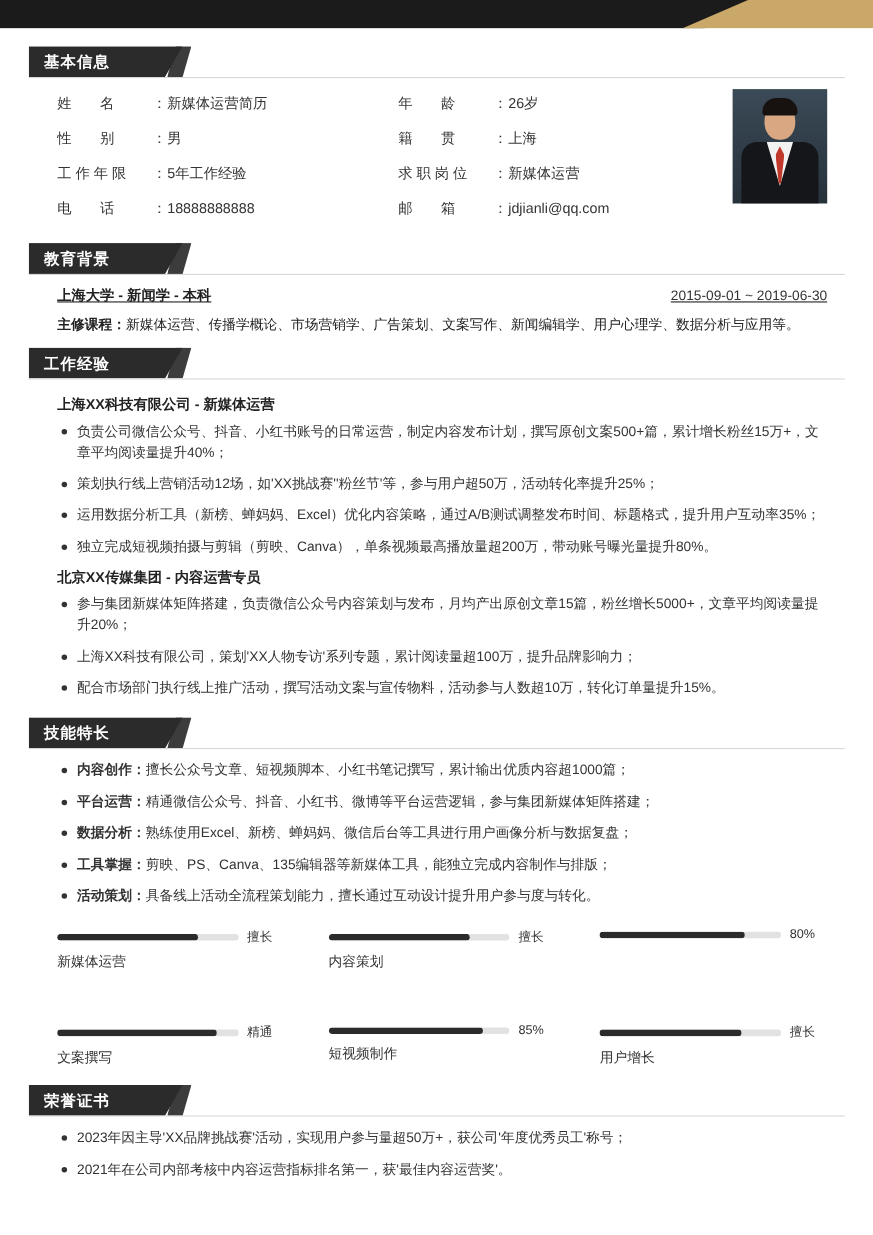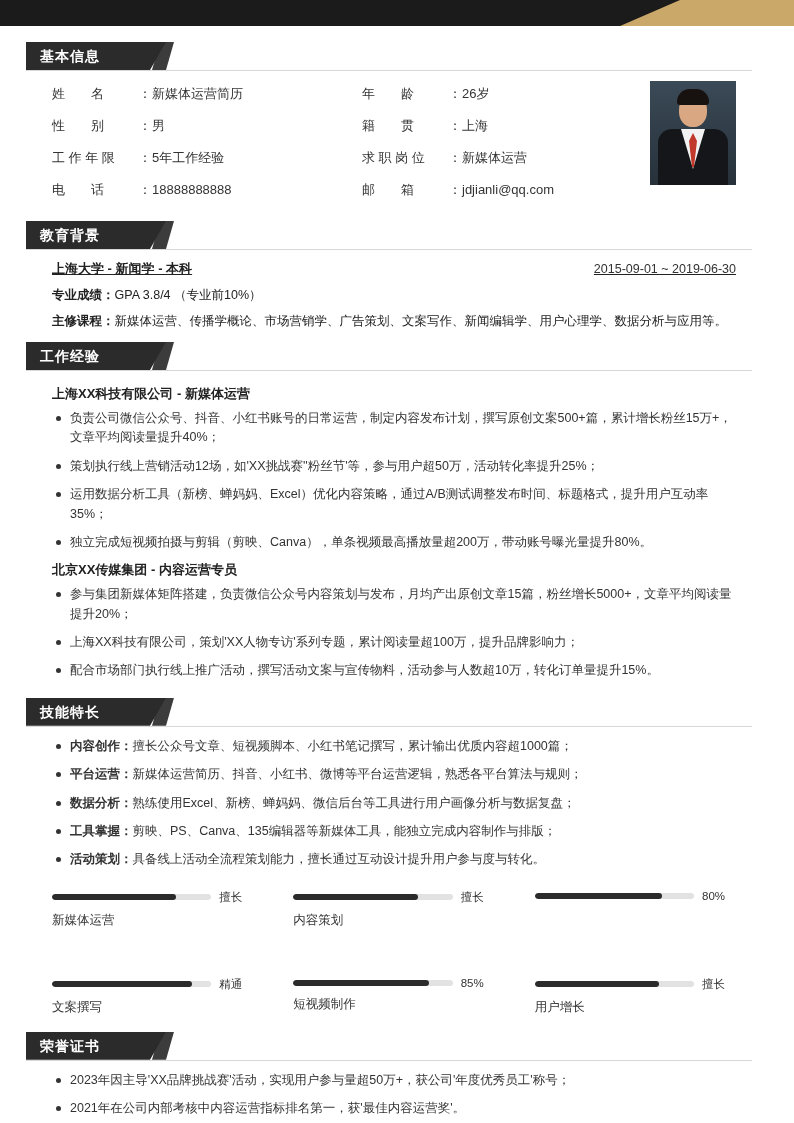--- a/index.html
+++ b/index.html
@@ -14,21 +14,21 @@
   
   .top-bar{position:absolute;top:0;left:0;width:794px;height:26px;overflow:hidden;}
   .top-bar .black{position:absolute;left:0;top:0;width:700px;height:26px;background:#1b1b1b;
     clip-path:polygon(0 0,700px 0,640px 26px,0 26px);}
   .top-bar .gold{position:absolute;left:620px;top:0;width:174px;height:26px;background:#c9a86a;
     clip-path:polygon(60px 0,174px 0,174px 26px,0 26px);}
 
   .page{position:absolute;top:26px;left:0;width:794px;}
 
   
-  .sec{position:relative;margin:0 16px 0 0;padding:0;}
+  .sec{position:relative;margin:0 0 0 0;padding:0;}
   .sec-head{
     position:relative;height:28px;margin:0 0 0 26px;width:150px;
   }
   .sec-head .bg{
     position:absolute;left:0;top:0;height:28px;width:140px;background:#2b2b2b;
     clip-path:polygon(0 0,140px 0,124px 28px,0 28px);
   }
   .sec-head .bg2{
     position:absolute;left:126px;top:0;height:28px;width:22px;background:#2b2b2b;
     clip-path:polygon(8px 0,22px 0,14px 28px,0 28px);
@@ -137,23 +137,20 @@
       <div class="bg2"></div>
       <div class="txt">教育背景</div>
     </div>
     <div class="rule"></div>
     <div class="body-pad">
       <div class="edu-row">
         <div>上海大学 - 新闻学 - 本科</div>
         <div class="edu-date">2015-09-01 ~ 2019-06-30</div>
       </div>
       <div class="edu-line">
-        <b>专业成绩：</b><span>GPA 3.8/4 （专业前10%）</span>
-      </div>
-      <div class="edu-line">
         <b>主修课程：</b><span>新媒体运营、传播学概论、市场营销学、广告策划、文案写作、新闻编辑学、用户心理学、数据分析与应用等。</span>
       </div>
       <div class="spacer12"></div>
     </div>
   </div>
 
   <div class="sec">
     <div class="sec-head">
       <div class="bg"></div>
       <div class="bg2"></div>
@@ -181,21 +178,21 @@
   <div class="sec">
     <div class="sec-head">
       <div class="bg"></div>
       <div class="bg2"></div>
       <div class="txt">技能特长</div>
     </div>
     <div class="rule"></div>
     <div class="body-pad">
       <ul class="bul skills">
         <li><b>内容创作：</b><span>擅长公众号文章、短视频脚本、小红书笔记撰写，累计输出优质内容超1000篇；</span></li>
-        <li><b>平台运营：</b><span>新媒体运营简历、抖音、小红书、微博等平台运营逻辑，熟悉各平台算法与规则；</span></li>
+        <li><b>平台运营：</b><span>精通微信公众号、抖音、小红书、微博等平台运营逻辑，参与集团新媒体矩阵搭建；</span></li>
         <li><b>数据分析：</b><span>熟练使用Excel、新榜、蝉妈妈、微信后台等工具进行用户画像分析与数据复盘；</span></li>
         <li><b>工具掌握：</b><span>剪映、PS、Canva、135编辑器等新媒体工具，能独立完成内容制作与排版；</span></li>
         <li><b>活动策划：</b><span>具备线上活动全流程策划能力，擅长通过互动设计提升用户参与度与转化。</span></li>
       </ul>
 
       <div class="bars">
         <div class="bar-cell">
           <div class="bar-top">
             <div class="track">
                 <div class="fill" id="f0" style="width: 78%;"></div>

